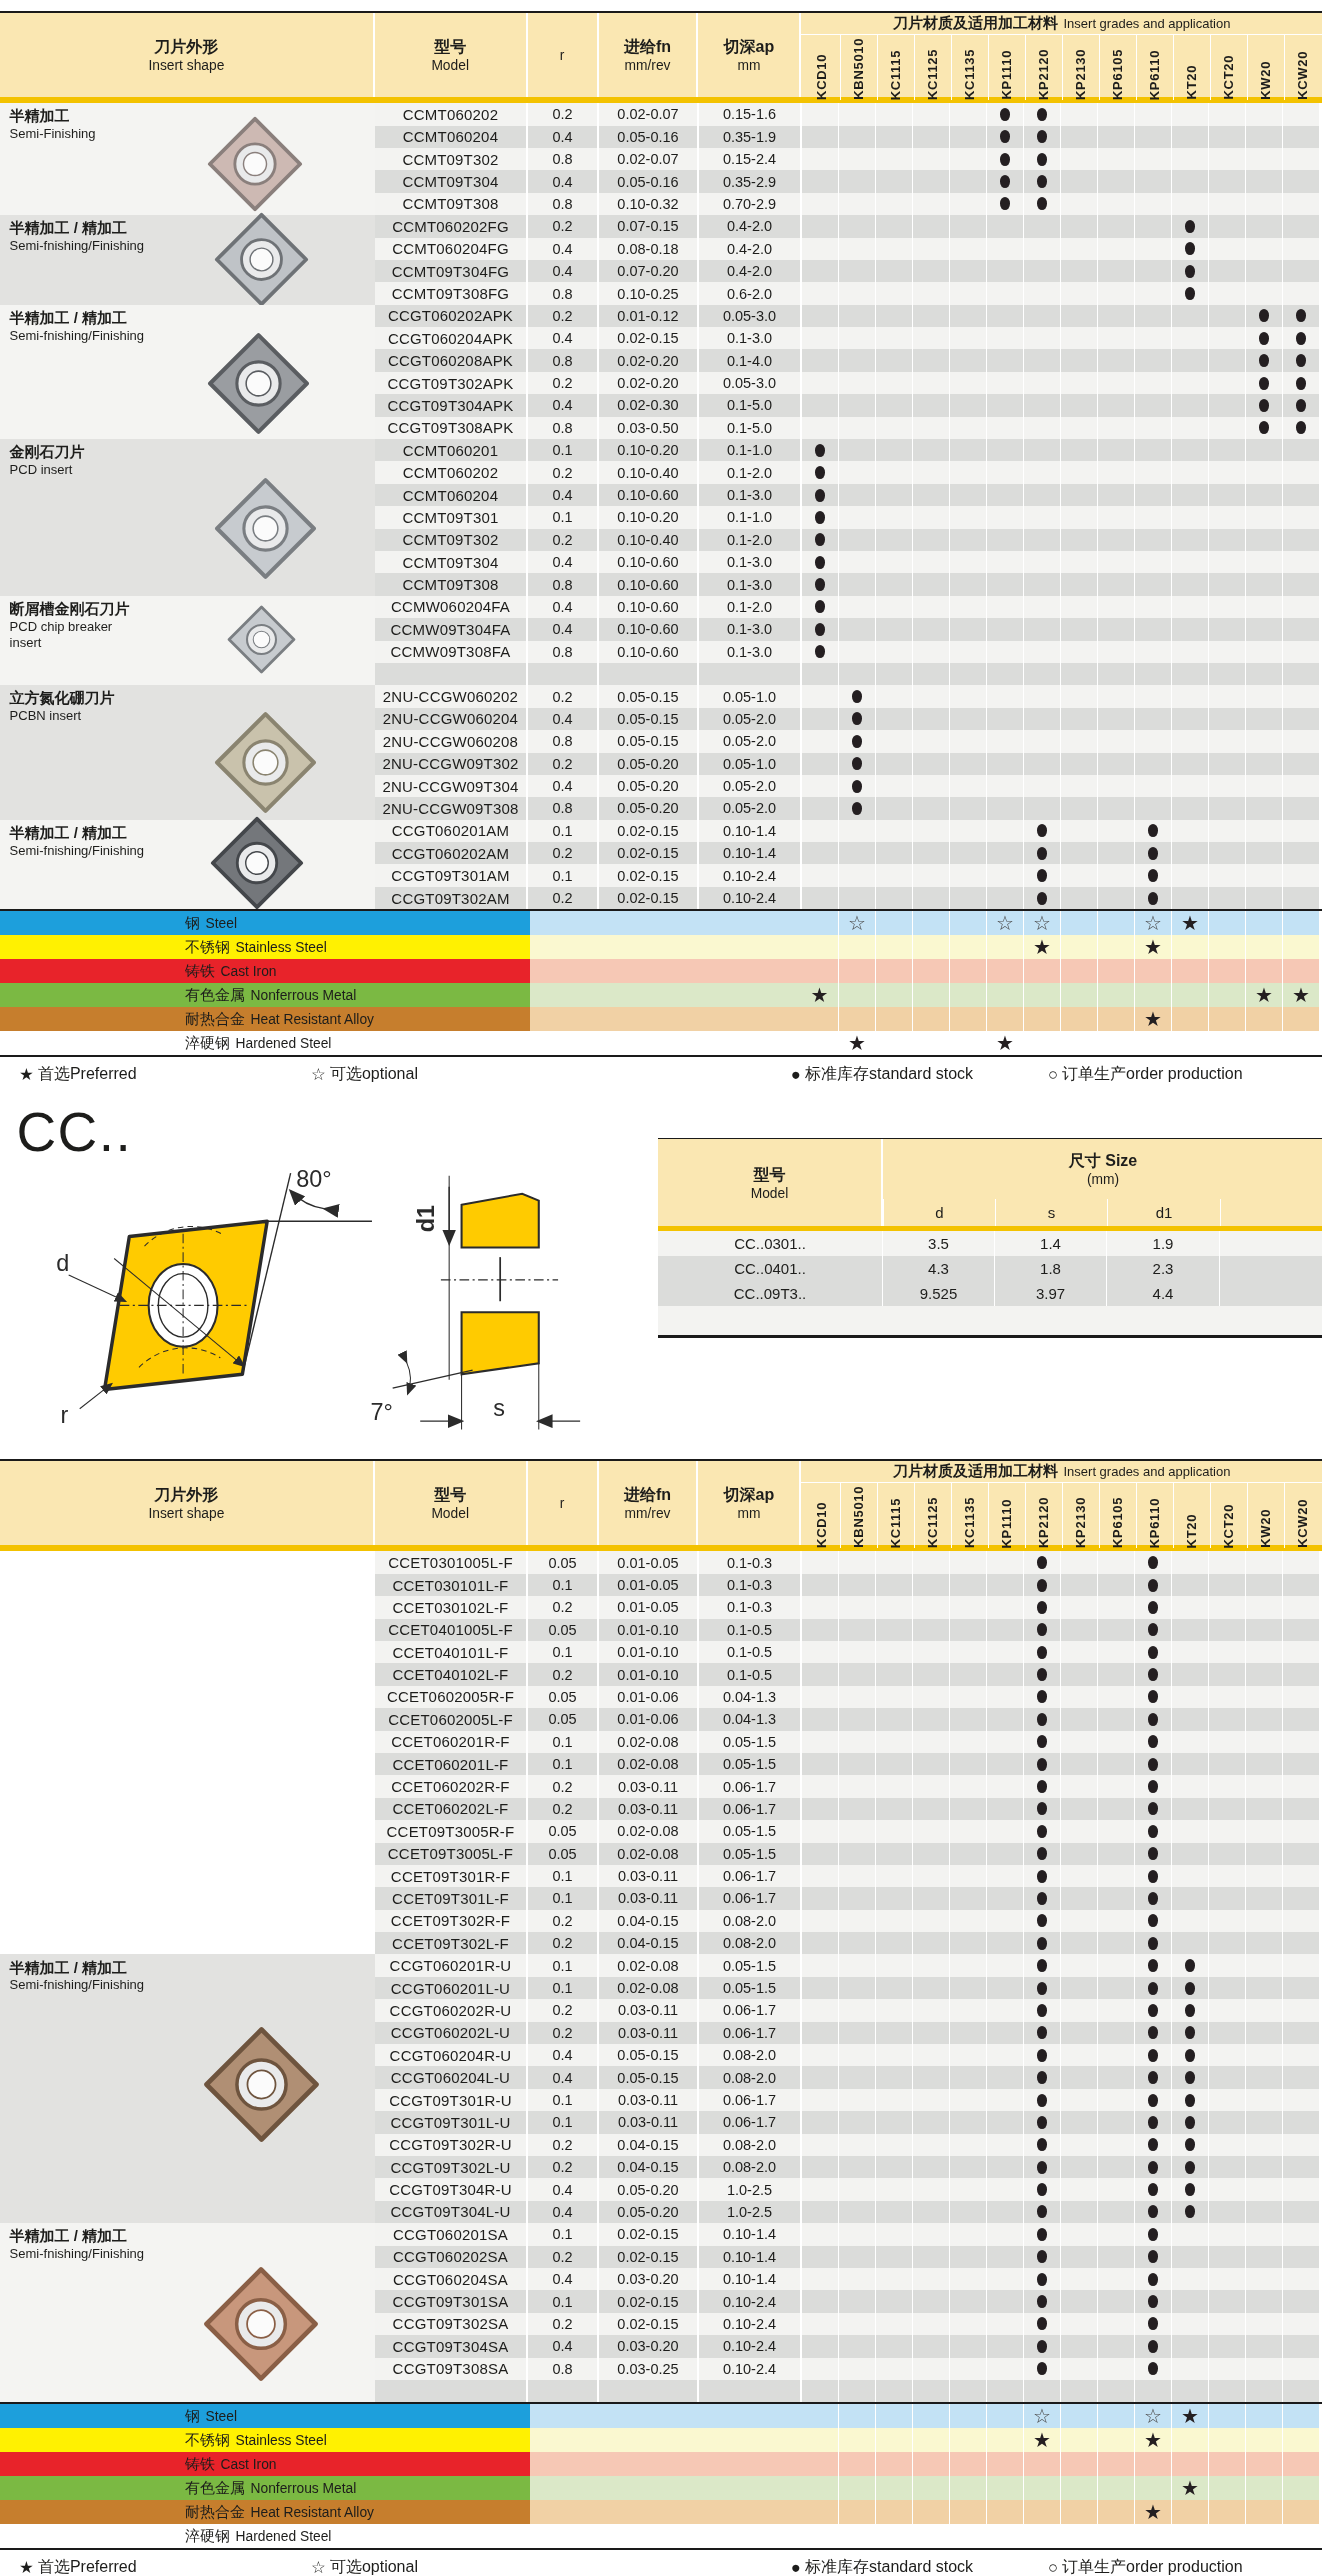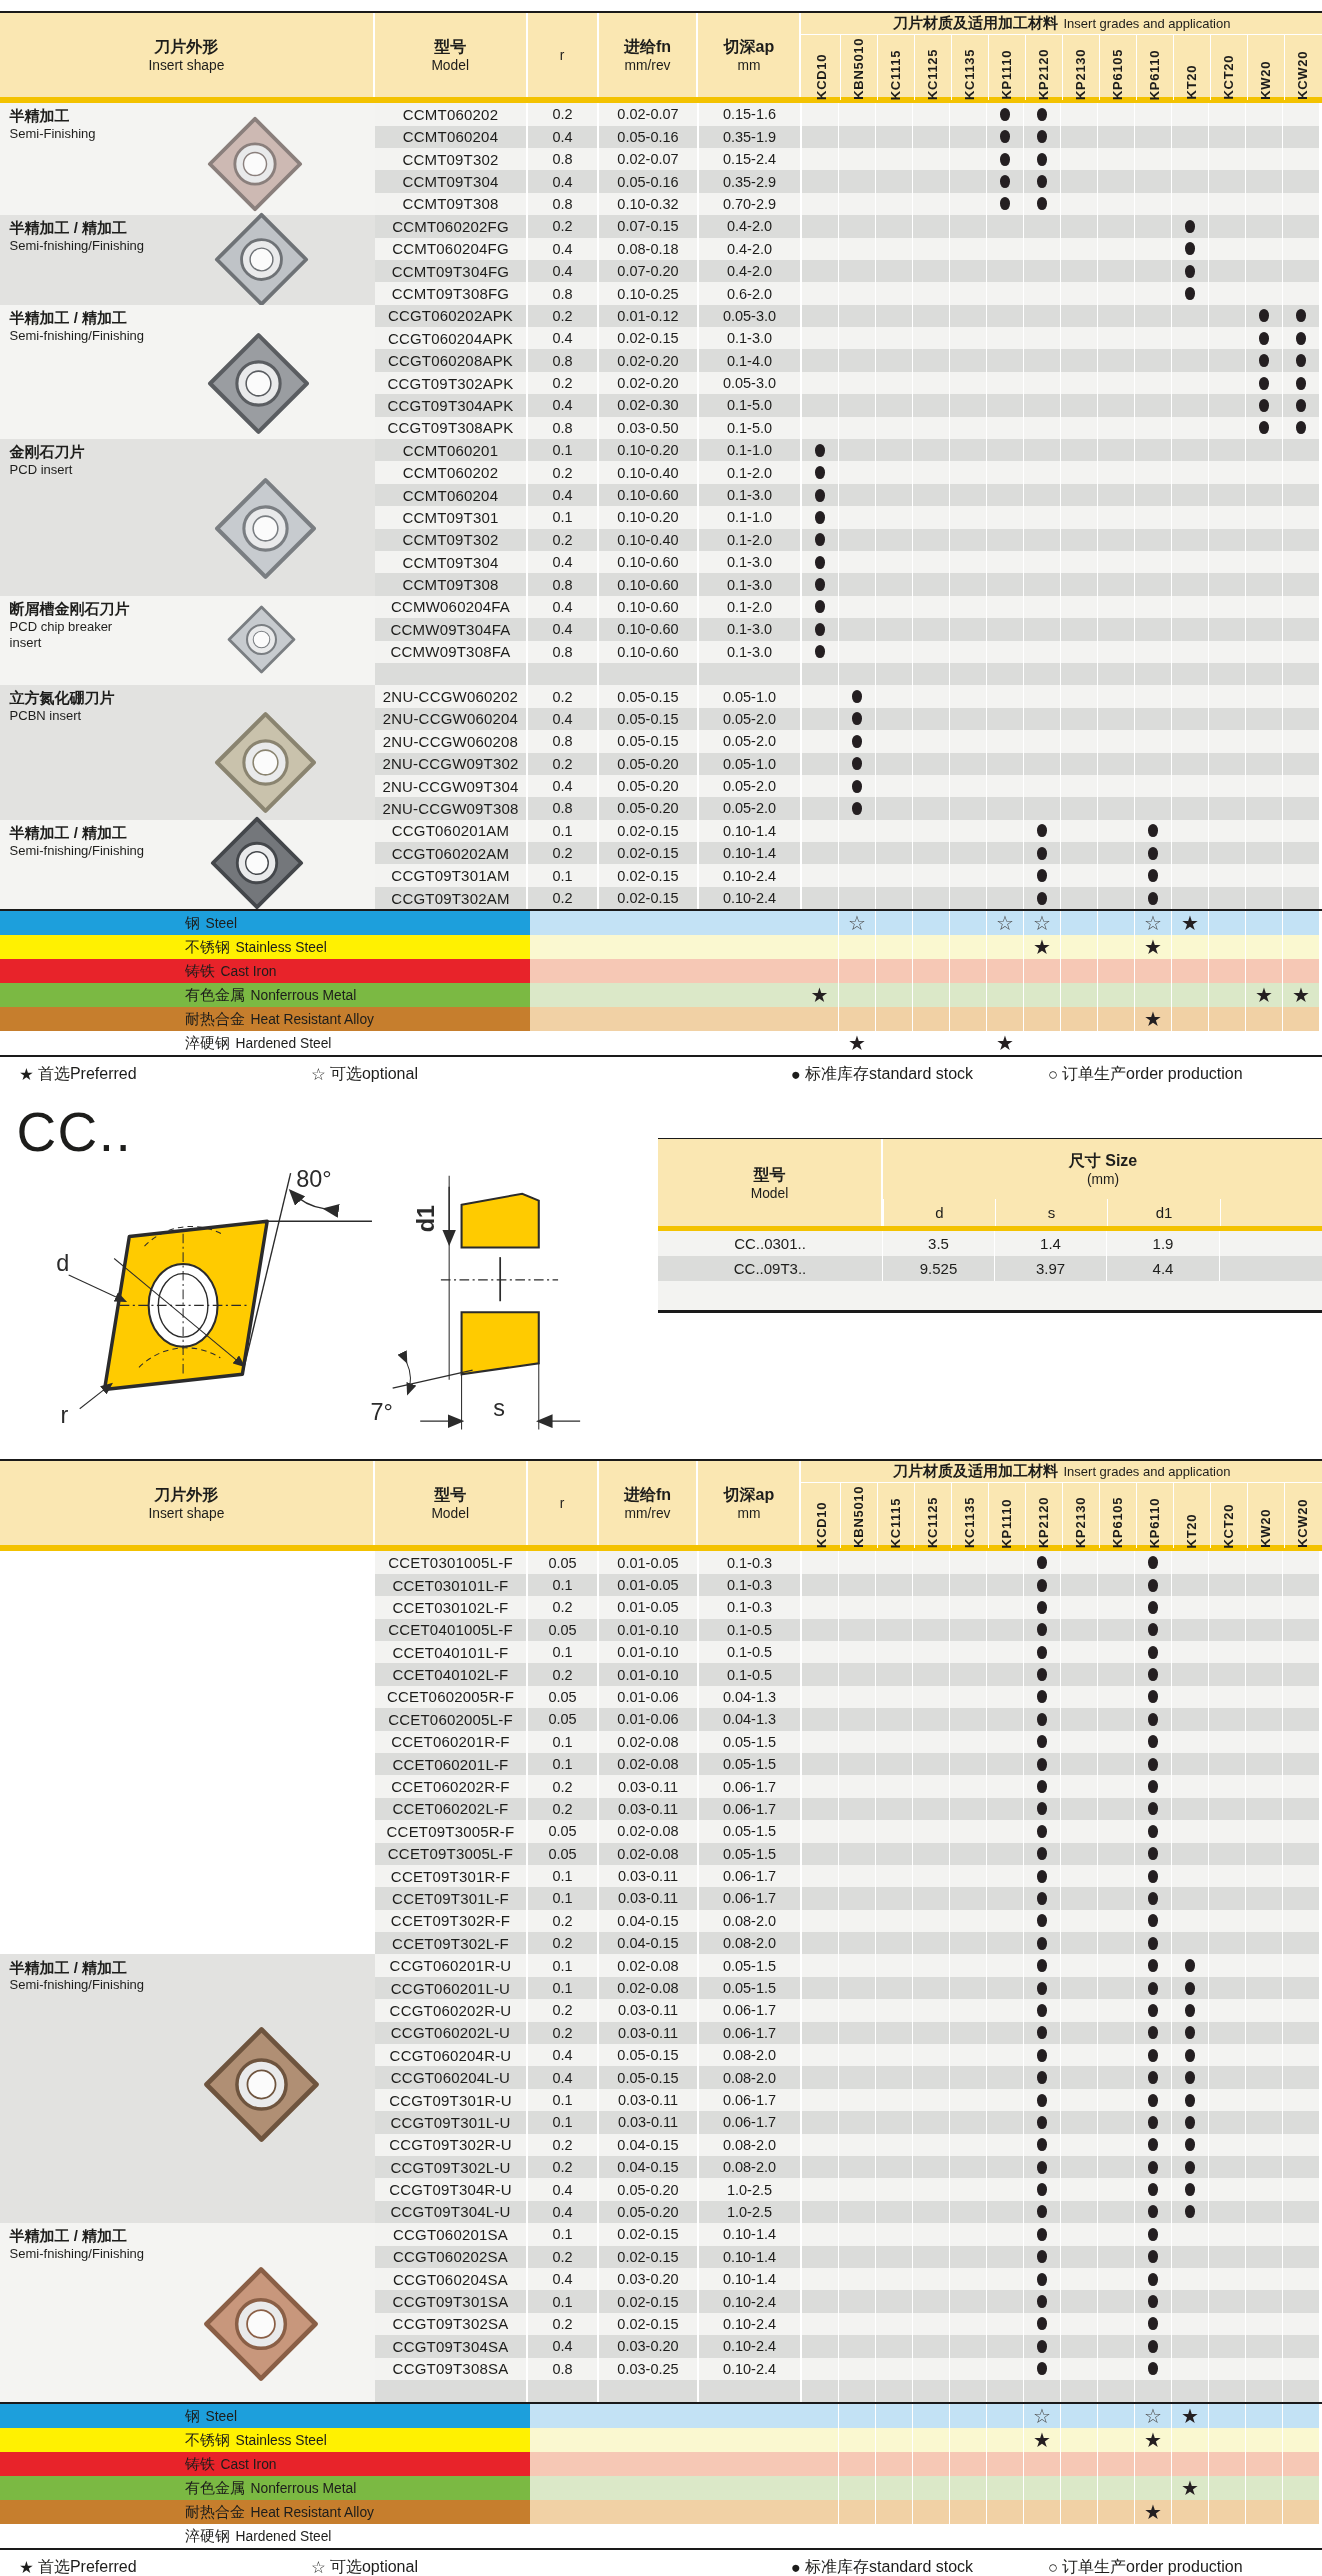--- a/index.html
+++ b/index.html
@@ -1234,20 +1234,27 @@
         </div>
         <div class="st-gold"></div>
         <div class="st-row light">
           <div class="st-c" style="width: 225px;">CC..0301..</div>
           <div class="st-c" style="width: 112px;">3.5</div>
           <div class="st-c" style="width: 112px;">1.4</div>
           <div class="st-c" style="width: 113px;">1.9</div>
           <div class="st-c" style="width: 103px;"></div>
         </div>
         <div class="st-row dark">
+          <div class="st-c" style="width: 225px;">CC..0401..</div>
+          <div class="st-c" style="width: 112px;">4.3</div>
+          <div class="st-c" style="width: 112px;">1.8</div>
+          <div class="st-c" style="width: 113px;">2.3</div>
+          <div class="st-c" style="width: 103px;"></div>
+        </div>
+        <div class="st-row dark">
           <div class="st-c" style="width: 225px;">CC..09T3..</div>
           <div class="st-c" style="width: 112px;">9.525</div>
           <div class="st-c" style="width: 112px;">3.97</div>
           <div class="st-c" style="width: 113px;">4.4</div>
           <div class="st-c" style="width: 103px;"></div>
         </div>
         <div class="st-empty"></div>
       </div>
   </div>
 

